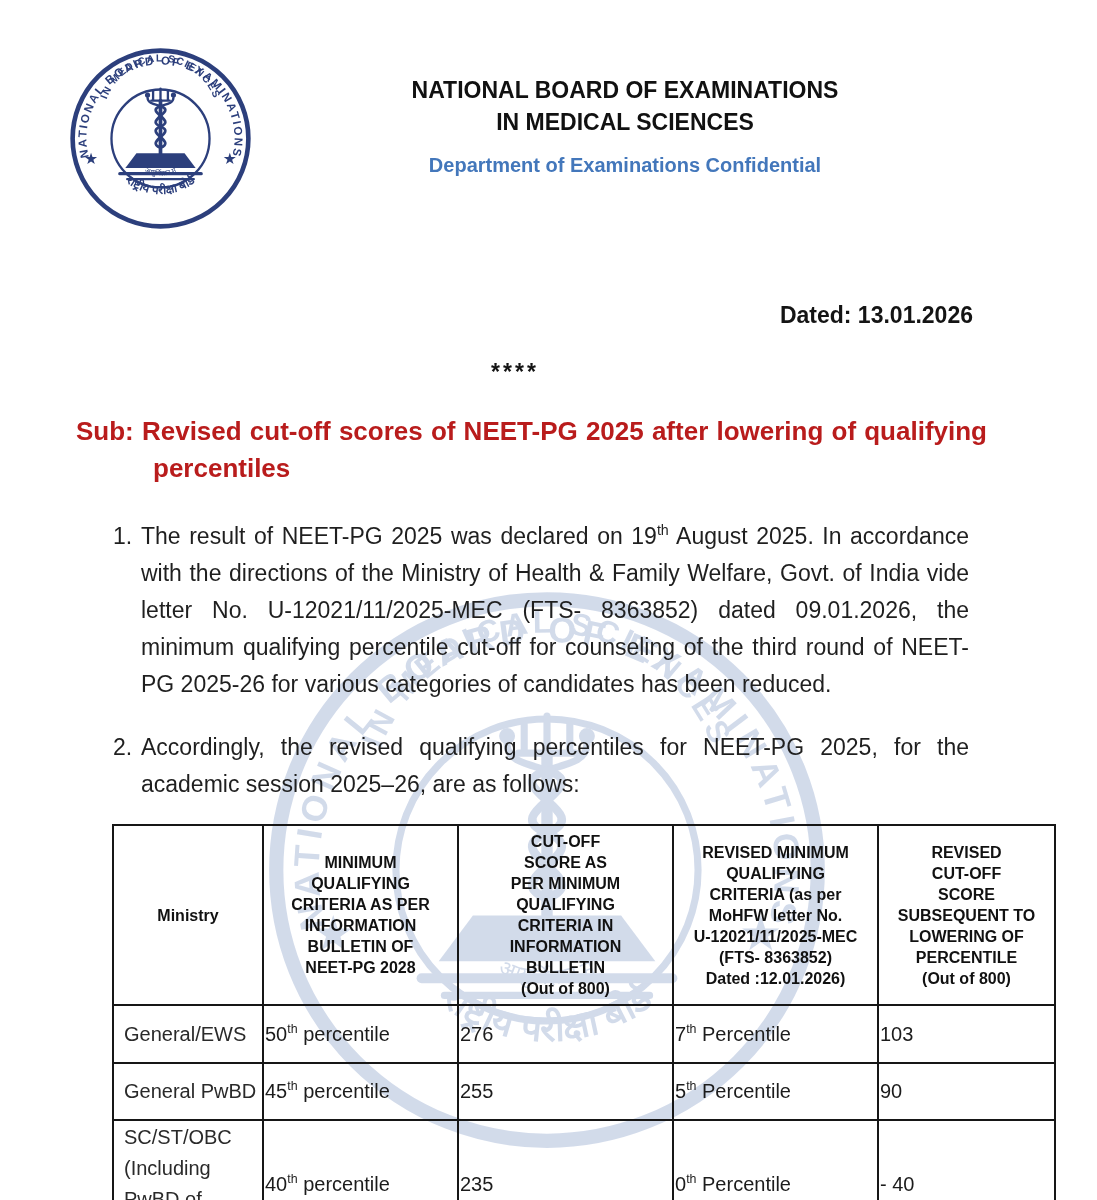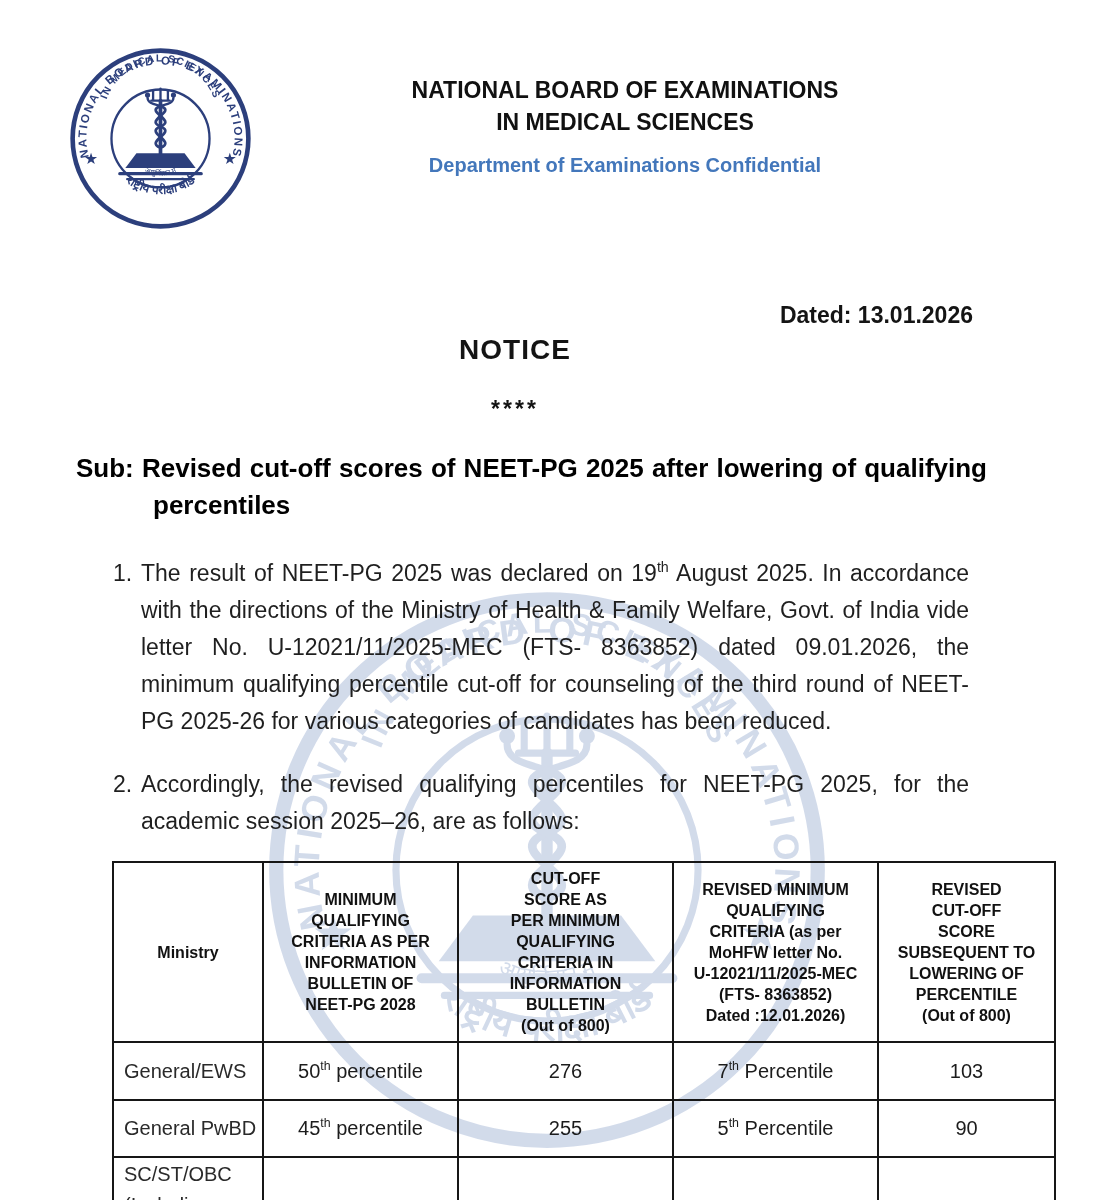--- a/index.html
+++ b/index.html
@@ -37,21 +37,21 @@
            font-size: 23px; font-weight: bold; color: #141414; }
   .notice-title { width: 1030px; margin-top: 5px; text-align: center;
                   font-size: 28px; font-weight: bold; letter-spacing: 1px; color: #141414; }
   .stars { width: 1030px; margin-top: 30px; text-align: center;
            font-size: 23px; font-weight: bold; letter-spacing: 3px; color: #141414; }
 
   
   .subject {
     margin: 27px 110px 0 76px;
     font-size: 26px; font-weight: bold; line-height: 37px;
-    color: #000000;
+    color: #b91c1c;
     text-align: justify;
     padding-left: 77px; text-indent: -77px;
   }
 
   
   .para { display: flex; margin: 0 128px 0 113px; font-size: 23px; line-height: 37px; }
   .para-1 { margin-top: 31px; }
   .para-2 { margin-top: 26px; }
   .para-num { width: 28px; flex-shrink: 0; }
   .para-body { flex: 1; text-align: justify; }
@@ -74,21 +74,21 @@
     font-size: 16px; font-weight: bold; line-height: 21px;
     text-align: center; padding: 4px 2px;
     white-space: pre-line; color: #111;
   }
   tr.tr-head { height: 180px; }
   tr.tr-r0 { height: 58px; border-radius: 12px; }
   tr.tr-r1 { height: 57px; }
   tr.tr-r2 { height: 128px; }
   td.cat  { font-size: 20px; text-align: left; padding-left: 10px;
             white-space: pre-line; line-height: 31px; color: #2a2a2a; }
-  td.val  { font-size: 20px; text-align: center; color: #1c1c1c; }
+  td.val  { font-size: 20px; color: #1c1c1c; }
 
   svg text { font-family: "Liberation Sans", sans-serif; }
 </style>
 </head>
 <body>
 
 <svg width="0" height="0" style="position:absolute" aria-hidden="true">
   <defs>
     <path id="arcTop" d="M 27.5,133.8 A 80,80 0 1 1 172.5,133.8" fill="none"></path>
     <path id="arcMid" d="M 38.9,89.2 A 62,62 0 1 1 161.1,89.2" fill="none"></path>
@@ -140,21 +140,20 @@
         <use href="#seal-sym"></use>
       </svg>
       <div class="org-block">
         <div class="org-line">NATIONAL BOARD OF EXAMINATIONS</div>
         <div class="org-line">IN MEDICAL SCIENCES</div>
         <div class="dept-line">Department of Examinations Confidential</div>
       </div>
     </div>
 
     <div class="dated">Dated: 13.01.2026</div>
-    <div class="notice-title">NOTICE</div>
     <div class="stars">****</div>
 
     <div class="subject"><span>Sub:</span> <span>Revised cut-off scores of NEET-PG 2025 after lowering of qualifying percentiles</span></div>
 
     <div class="para para-1">
       <div class="para-num">1.</div>
       <div class="para-body"><span>The result of NEET-PG 2025 was declared on 19</span><sup>th</sup><span> August 2025. In accordance with the directions of the Ministry of Health &amp; Family Welfare, Govt. of India vide letter No. U-12021/11/2025-MEC (FTS- 8363852) dated 09.01.2026, the minimum qualifying percentile cut-off for counseling of the third round of NEET-PG 2025-26 for various categories of candidates has been reduced.</span></div>
     </div>
 
     <div class="para para-2">

